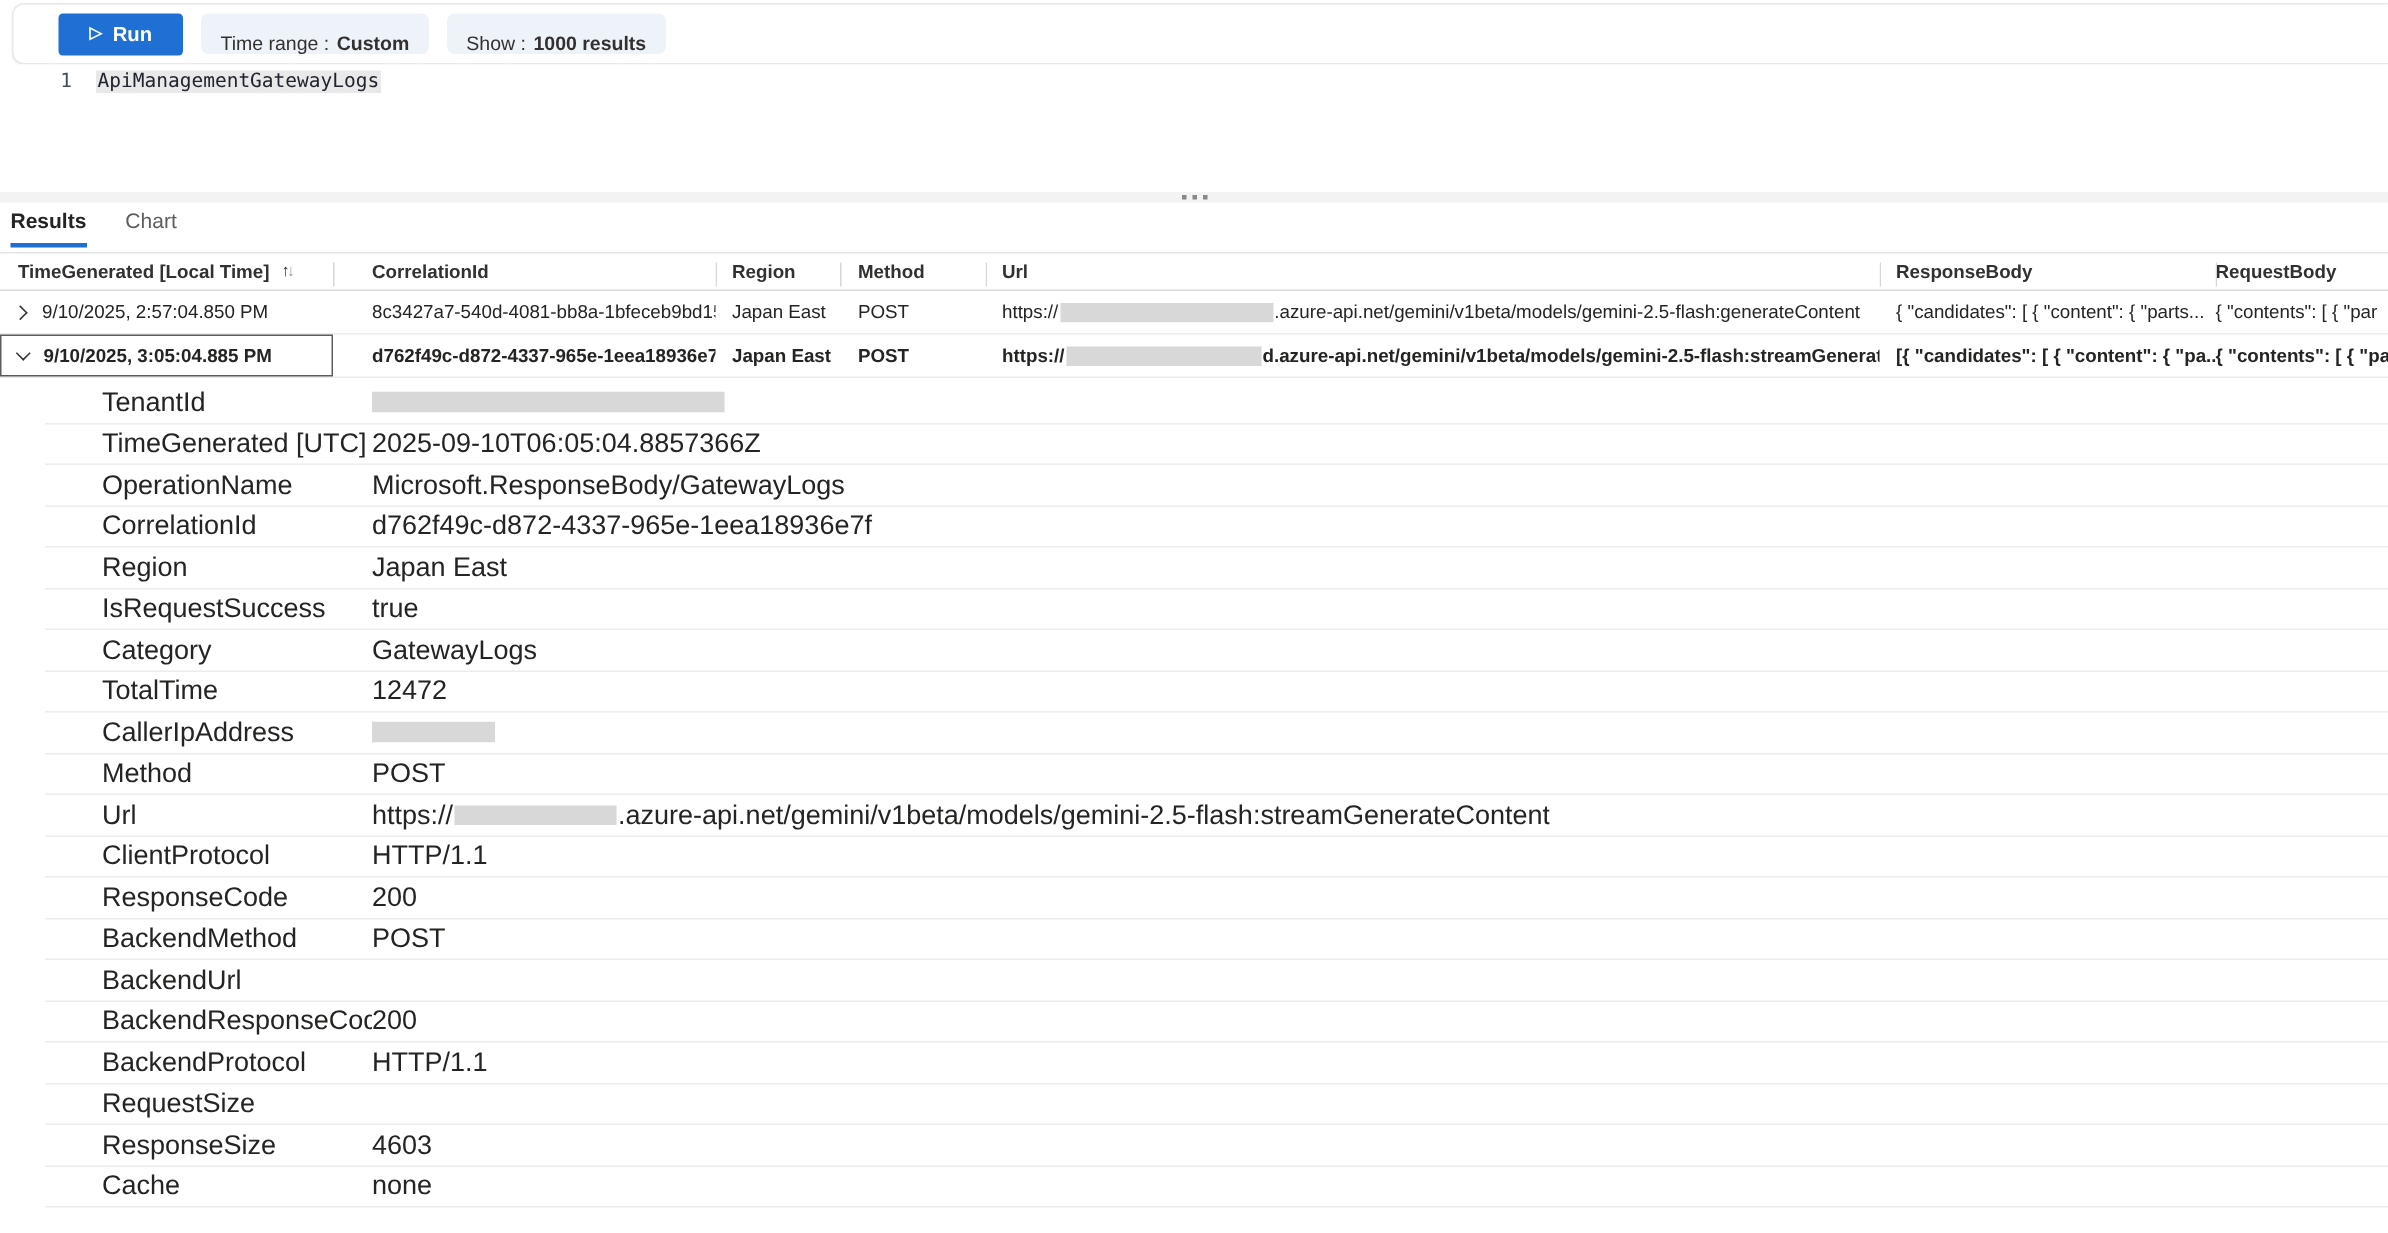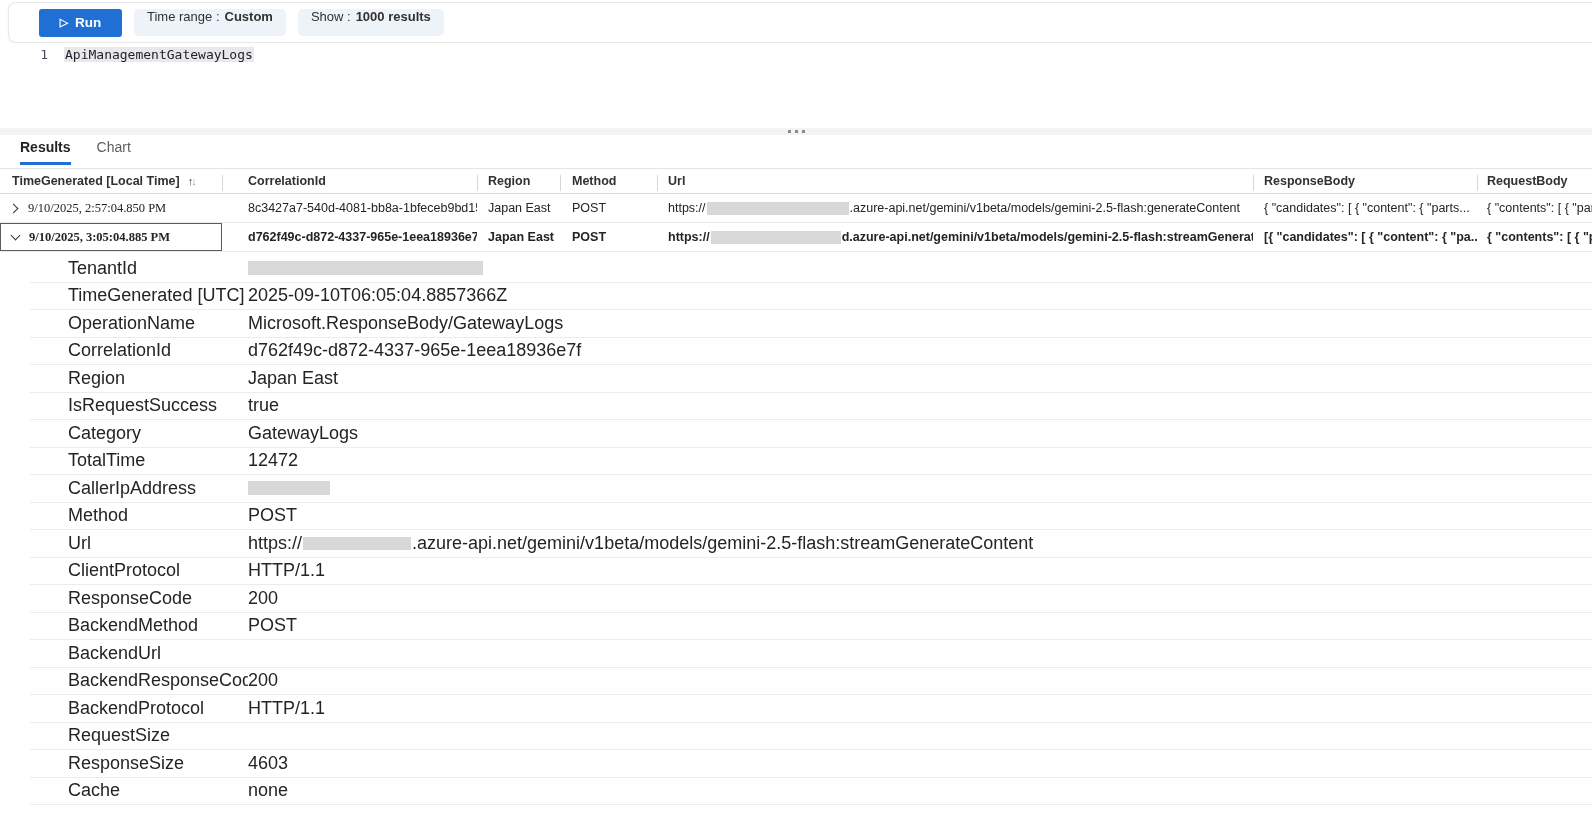--- a/index.html
+++ b/index.html
@@ -15,63 +15,63 @@
     display:flex; align-items:center; gap:12px; padding-left:30px;
   }
   .run-btn {
     display:flex; align-items:center; gap:7px; justify-content:center;
     width:83px; height:28px; border:none; border-radius:3px;
     background:var(--accent); color:#fff; font-size:13.5px; font-weight:600;
     font-family:"Liberation Sans", sans-serif; cursor:pointer;
   }
   .run-btn .play { font-size:11px; line-height:1; }
   .pill {
-    display:flex; align-items:flex-start; gap:5px; height:27px; padding:0 13px;
+    display:flex; align-items:flex-end; gap:5px; height:27px; padding:0 13px;
     background:#eef2f9; border-radius:5px; font-size:13px; color:#323130; cursor:pointer;
   }
   .pill .pill-strong { font-weight:700; }
 
   
   .editor { position:absolute; top:43px; left:8px; right:0; height:85px; background:#fff; }
   .editor-line { display:flex; align-items:flex-start; padding-top:4px; font-family:"DejaVu Sans Mono", monospace; font-size:13px; }
   .gutter { width:40px; text-align:right; color:#444c63; }
   .query-token { margin-left:16px; background:#e9e9e9; color:#20242e; padding:0 1px; }
 
   
   .splitter { position:absolute; top:128px; left:0; right:0; height:7px; background:#f3f3f3; display:flex; align-items:center; justify-content:center; gap:4px; cursor:row-resize; }
   .splitter i { width:3px; height:3px; background:#8a8886; display:block; }
 
   
-  .tabs { position:absolute; top:139px; left:20px; display:flex; gap:26px;align-items:center; }
+  .tabs { position:absolute; top:139px; left:7px; display:flex; gap:26px;align-items:center; }
   .tab { font-size:14px; padding-bottom:7px; color:#605e5c; cursor:pointer; border-bottom:3px solid transparent; }
   .tab.active { color:#252423; font-weight:700; border-bottom:3px solid var(--accent); }
 
   
   .grid { position:absolute; top:168px; left:0; right:0; font-size:12.5px; }
   .grid-header { display:flex; height:26px; align-items:center; border-top:1px solid #e4e4e4; border-bottom:1px solid #d9d9d9; font-weight:700; color:#323130; }
   .gh-cell { position:relative; height:100%; display:flex; align-items:center; overflow:hidden; white-space:nowrap; }
   .gh-cell.sep::before { content:''; position:absolute; left:0; top:6px; width:1px; height:16px; background:#d6d6d6; }
   .sort-icon { margin-left:8px; font-size:11px; letter-spacing:-2px; }
   .sort-icon .up { color:#323130; } .sort-icon .dn { color:#a19f9d; }
 
   .w-time { width:222px; padding-left:12px; }
   .w-corr { width:255px; padding-left:26px; }
   .w-region { width:83px; padding-left:11px; }
   .w-method { width:97px; padding-left:12px; }
   .w-url { width:596px; padding-left:11px; }
   .w-resp { width:224px; padding-left:11px; }
-  .w-req { flex:1; padding-left:10px; }
+  .w-req { flex:1; }
 
   .row { display:flex; height:29px; align-items:center; border-bottom:1px solid #ebebeb; cursor:pointer; }
   .cell { height:100%; display:flex; align-items:center; overflow:hidden; white-space:nowrap; }
   .row.bold .cell { font-weight:700; }
   .cell-group { display:flex; width:222px; height:100%; }
   .cell-group.focused { border:1.5px solid #5c5c5c;align-items:flex-end; }
   .exp-cell { width:28px; display:flex; align-items:center; justify-content:center; height:100%; }
-  .time-cell { flex:1; display:flex; align-items:center; overflow:hidden; white-space:nowrap;font-family:Liberation Serif, serif; }
+  .time-cell { flex:1; display:flex; align-items:center; overflow:hidden; white-space:nowrap; }
   .chev { width:7px; height:7px; border-right:1.4px solid #323130; border-bottom:1.4px solid #323130; display:inline-block; }
   .chev.right { transform:rotate(-45deg); margin-left:-2px; }
   .chev.down { transform:rotate(45deg); margin-top:-3px; }
 
   .redact { background:#d8d8d8; height:14px; display:inline-block; vertical-align:middle; }
   .url-parts { display:flex; align-items:center; overflow:hidden; white-space:nowrap; }
   .url-parts .redact { margin:0 1px; flex:none; }
 
   
   .details { position:absolute; top:255px; left:0; right:0; font-size:18px; }

